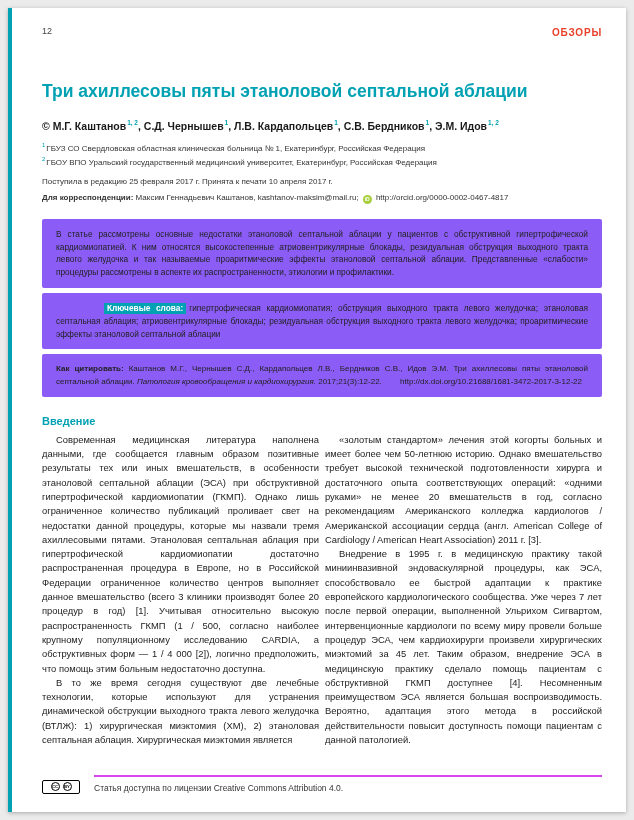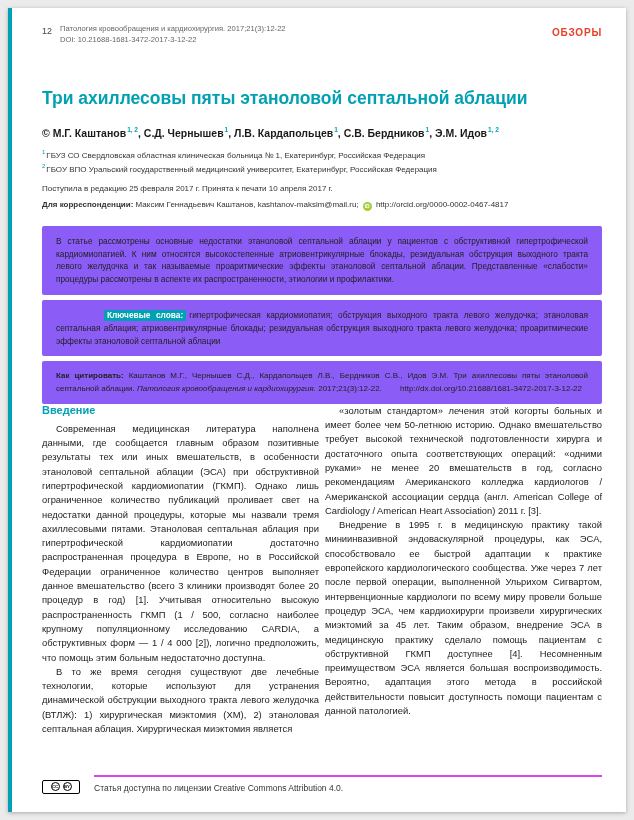--- a/index.html
+++ b/index.html
@@ -53,21 +53,21 @@
   }
   .abstract { margin-top:15px; }
   .keywords { margin-top:5px; }
   .kw-chip { background:#00a1b3; color:#fff; font-weight:bold; padding:0 3px 1px 3px; margin-right:3px;margin-left:48px; }
   .citation { margin-top:5px; font-size:8px; line-height:12.2px; }
   .citation b { font-weight:bold; }
   .citation i { font-style:italic; }
   .citation a { color:#222; text-decoration:none;padding-left:16px; }
 
   
-  .columns { display:flex; gap:6px; }
+  .columns { margin-top:18px; display:flex; gap:6px;align-items:flex-end; }
   .col { flex:1; min-width:0; }
   .intro-heading { font-size:11px; color:#00a1b3; font-weight:bold; margin-bottom:6px; }
   .para {
     font-size:9.4px; line-height:14.3px; text-align:justify;
     text-indent:14px; color:#1b1b1b;
   }
 
   
   .footer { margin-top:auto; display:flex; align-items:center; gap:14px; }
   .cc-badge {
@@ -86,24 +86,20 @@
   }
 </style>
 </head>
 <body>
 
 <div class="card">
   <div class="accent-strip"></div>
 
   <header class="top">
     <span class="pagenum">12</span>
-    <div class="jinfo">
-      <div>Патология кровообращения и кардиохирургия. 2017;21(3):12-22</div>
-      <div>DOI: 10.21688-1681-3472-2017-3-12-22</div>
-    </div>
     <span class="section-label">ОБЗОРЫ</span>
   </header>
 
   <h1 class="title">Три ахиллесовы пяты этаноловой септальной аблации</h1>
 
   <div class="authors">
     <span><span>© М.Г. Каштанов</span><sup>1, 2</sup></span><span><span>, С.Д. Чернышев</span><sup>1</sup></span><span><span>, Л.В. Кардапольцев</span><sup>1</sup></span><span><span>, С.В. Бердников</span><sup>1</sup></span><span><span>, Э.М. Идов</span><sup>1, 2</sup></span>
   </div>
 
   <div class="affils">

